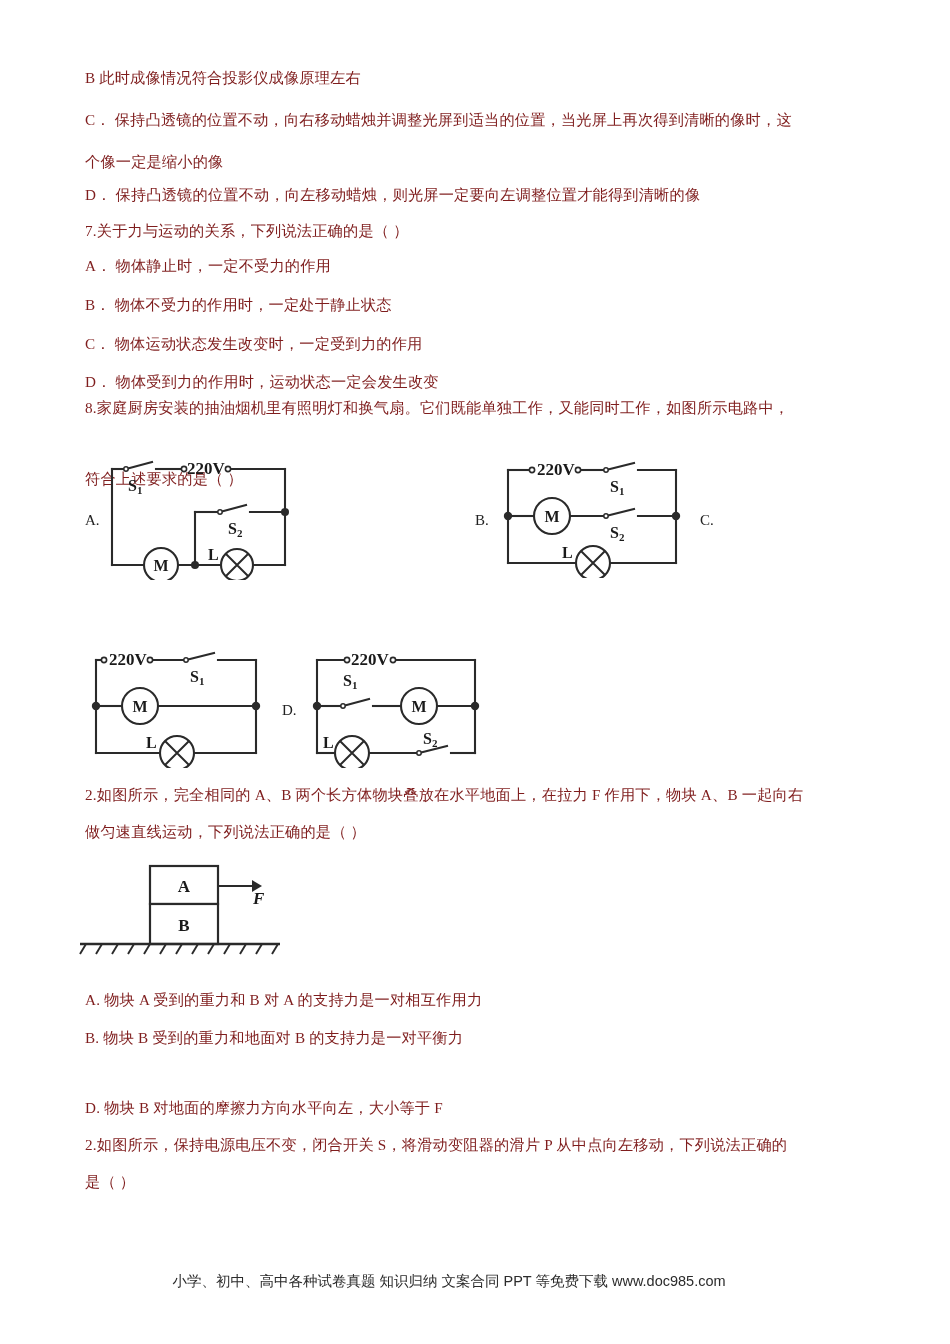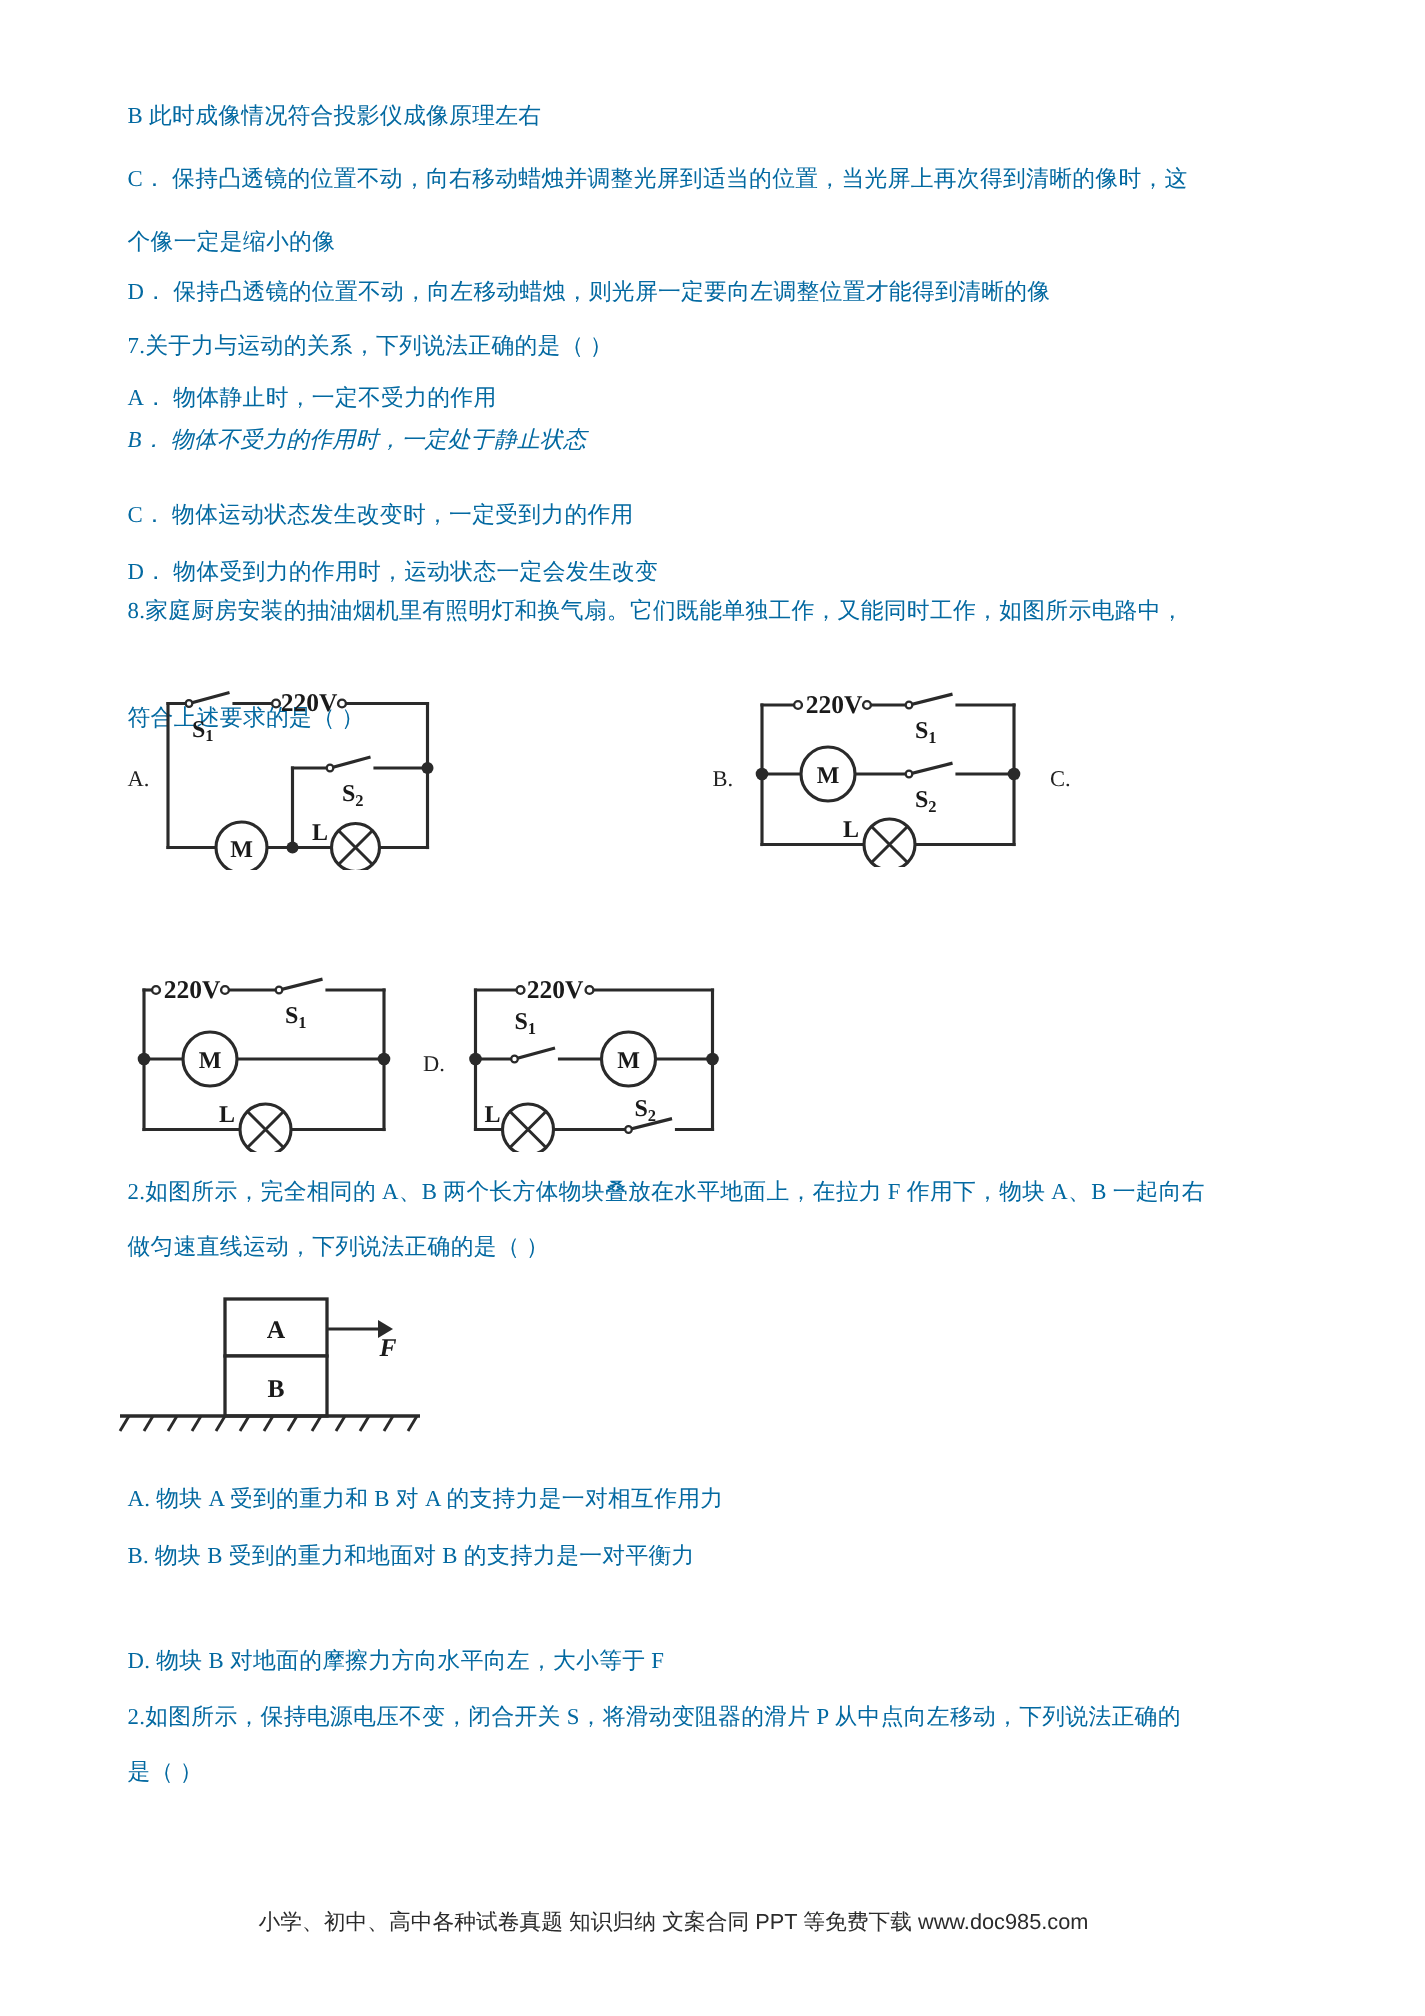--- a/index.html
+++ b/index.html
@@ -16,21 +16,21 @@
     position: relative;
     width: 950px;
     height: 1344px;
     background: #ffffff;
     overflow: hidden;
   }
   .txt {
     position: absolute;
     font-size: 15.2px;
     line-height: 1.35;
-    color: #0369a1;
+    color: #7f1d1d;
     letter-spacing: 0.2px;
     white-space: nowrap;
   }
   
   .circuit {
     position: absolute;
   }
   .circuit svg { display: block; }
   .fig-label {
     position: absolute;
@@ -62,21 +62,21 @@
   <div class="txt" style="left:85px; top:110px;">C． 保持凸透镜的位置不动，向右移动蜡烛并调整光屏到适当的位置，当光屏上再次得到清晰的像时，这</div>
 
   <div class="txt" style="left:85px; top:152px;">个像一定是缩小的像</div>
 
   <div class="txt" style="left:85px; top:185px;">D． 保持凸透镜的位置不动，向左移动蜡烛，则光屏一定要向左调整位置才能得到清晰的像</div>
 
   <div class="txt" style="left:85px; top:221px;">7.关于力与运动的关系，下列说法正确的是（  ）</div>
 
   <div class="txt" style="left:85px; top:256px;">A． 物体静止时，一定不受力的作用</div>
 
-  <div class="txt" style="left:85px; top:284px;font-style:italic;">B． 物体不受力的作用时，一定处于静止状态</div>
+  <div class="txt" style="left:85px; top:295px;">B． 物体不受力的作用时，一定处于静止状态</div>
 
   <div class="txt" style="left:85px; top:372px;">D． 物体受到力的作用时，运动状态一定会发生改变</div>
 
   <div class="txt" style="left:85px; top:334px;">C． 物体运动状态发生改变时，一定受到力的作用</div>
 
   <div class="txt" style="left:85px; top:398px;">8.家庭厨房安装的抽油烟机里有照明灯和换气扇。它们既能单独工作，又能同时工作，如图所示电路中，</div>
 
   <div class="txt" style="left:85px; top:433px;margin-top:36px;">符合上述要求的是（  ）</div>
 
   <div class="fig-label" style="left:85px; top:512px;">A.</div>

